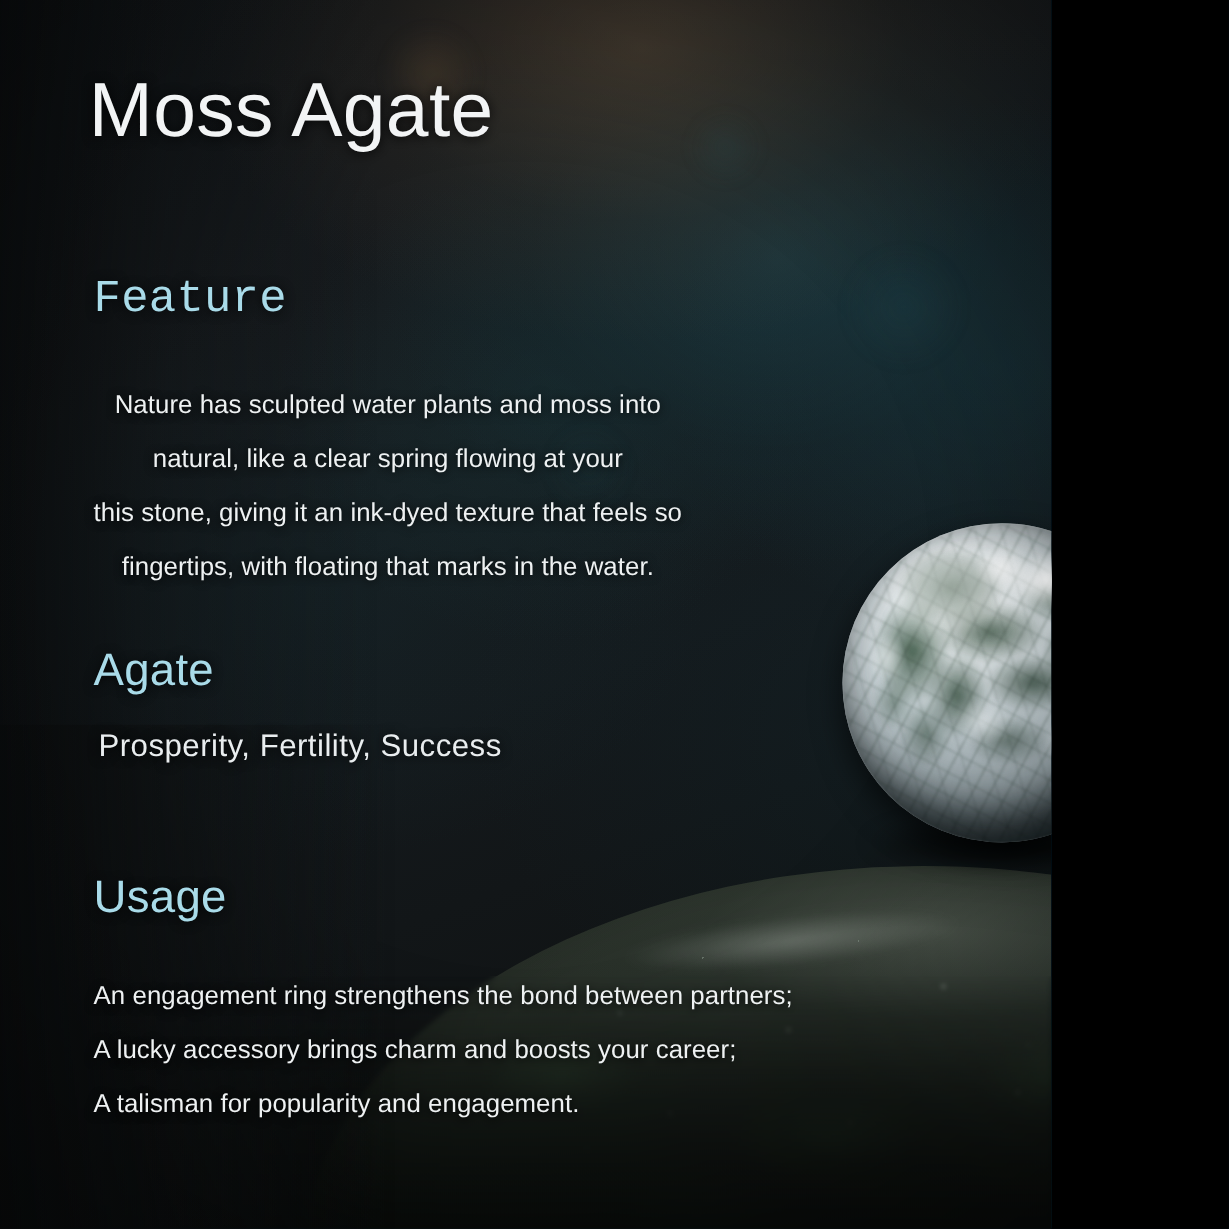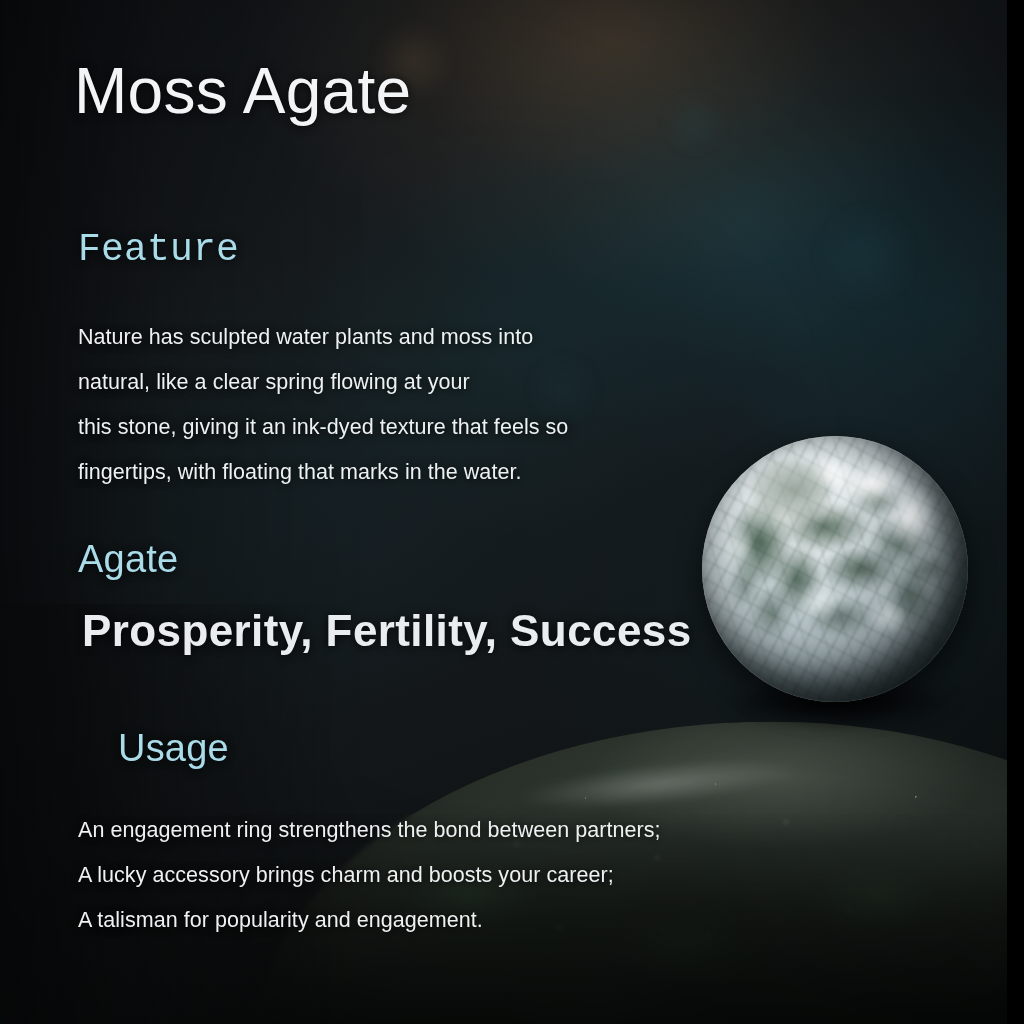--- a/index.html
+++ b/index.html
@@ -6,21 +6,21 @@
 
   html, body {
     width:1024px; height:1024px;
     background:#000;
     font-family:"Liberation Sans", sans-serif;
     overflow:hidden;
   }
 
   #poster {
     position:relative;
-    width:1007px; height:1024px;
+    width:876px; height:1024px;
     background:#0c4a6e;
     overflow:hidden;
   }
 
   
   .bg-base {
     position:absolute; inset:0;
     background:
       radial-gradient(ellipse 520px 340px at 61% 4%, rgba(122,92,62,0.42) 0%, rgba(80,62,44,0.18) 42%, rgba(0,0,0,0) 72%),
       radial-gradient(ellipse 430px 330px at 74% 21%, rgba(30,74,84,0.50) 0%, rgba(20,52,60,0.22) 48%, rgba(0,0,0,0) 78%),
@@ -203,35 +203,35 @@
   }
 
   .heading {
     position:absolute; left:78px;
     font-size:38px; font-weight:400; letter-spacing:.2px;
     color:#a9dbe9;
     text-shadow:0 1px 9px rgba(0,0,0,.85);
   }
   .heading.h-feature { top:228px;font-family:Liberation Mono, monospace; }
   .heading.h-label   { top:538px; }
-  .heading.h-usage   { top:727px;margin-left:40px; }
+  .heading.h-usage   { top:727px; }
 
   .body-block { position:absolute; left:78px; }
-  .body-block.b-feature { top:315px; }
+  .body-block.b-feature { top:315px;text-align:center; }
   .body-block.b-usage   { top:808px; }
 
   .body-line {
     font-size:21.5px; font-weight:400; line-height:45px;
     color:#eef1f2; letter-spacing:.05px; white-space:nowrap;
     text-shadow:0 1px 8px rgba(0,0,0,.9);
   }
 
   .label-value {
     position:absolute; left:82px; top:606px;
-    font-size:44px; font-weight:700; letter-spacing:.4px;
+    font-size:26px; font-weight:400; letter-spacing:.4px;
     color:#e9edef; white-space:nowrap;
     text-shadow:0 1px 10px rgba(0,0,0,.88);
   }
 </style>
 </head>
 <body>
 
 <div id="poster">
 
   <div class="bg-base"></div>

